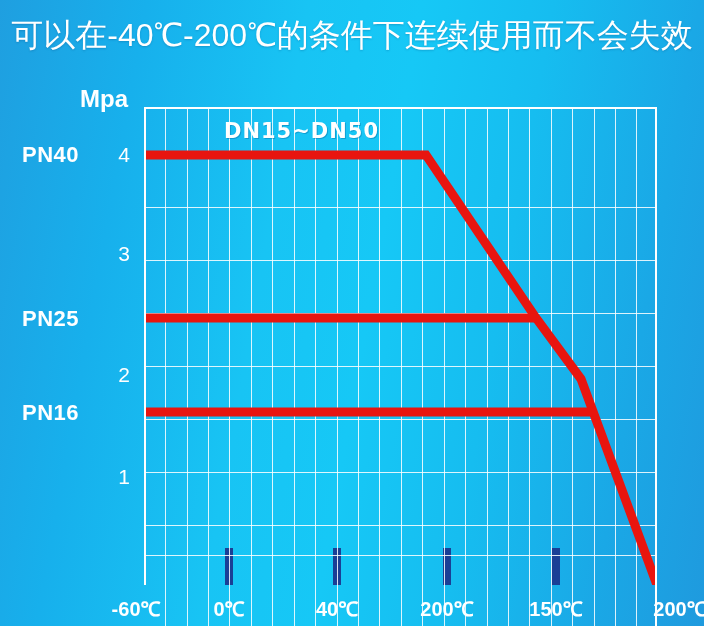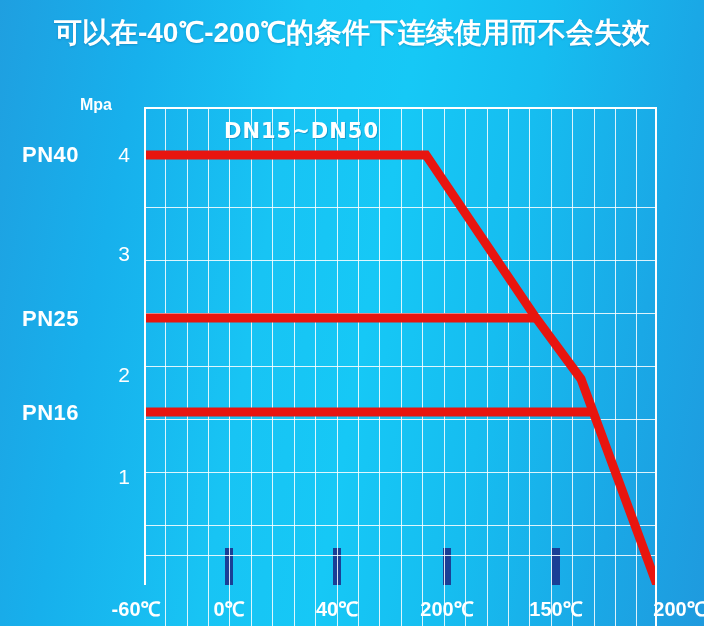--- a/index.html
+++ b/index.html
@@ -29,22 +29,22 @@
   }
 
   
   #title {
     position: absolute;
     left: 0;
     top: 14px;
     width: 704px;
     text-align: center;
     color: #ffffff;
-    font-size: 28px;
-    font-weight: bold;
+    font-size: 32px;
+    font-weight: normal;
     letter-spacing: 0px;
     white-space: nowrap;
     text-shadow: 0 1px 2px rgba(0,60,110,0.25);
   }
 
   
   #plot {
     position: absolute;
     left: 144px;
     top: 107px;
@@ -125,23 +125,23 @@
     color: #ffffff;
     font-size: 21px;
     font-weight: normal;
     text-align: right;
     width: 24px;
     white-space: nowrap;
   }
   #mpa-label {
     position: absolute;
     left: 80px;
-    top: 96px;
-    color: #ffffff;
-    font-size: 16px;
+    top: 85px;
+    color: #ffffff;
+    font-size: 24px;
     font-weight: bold;
     white-space: nowrap;
   }
 
   
   .xtick {
     position: absolute;
     top: 595px;
     color: #ffffff;
     font-size: 20px;

